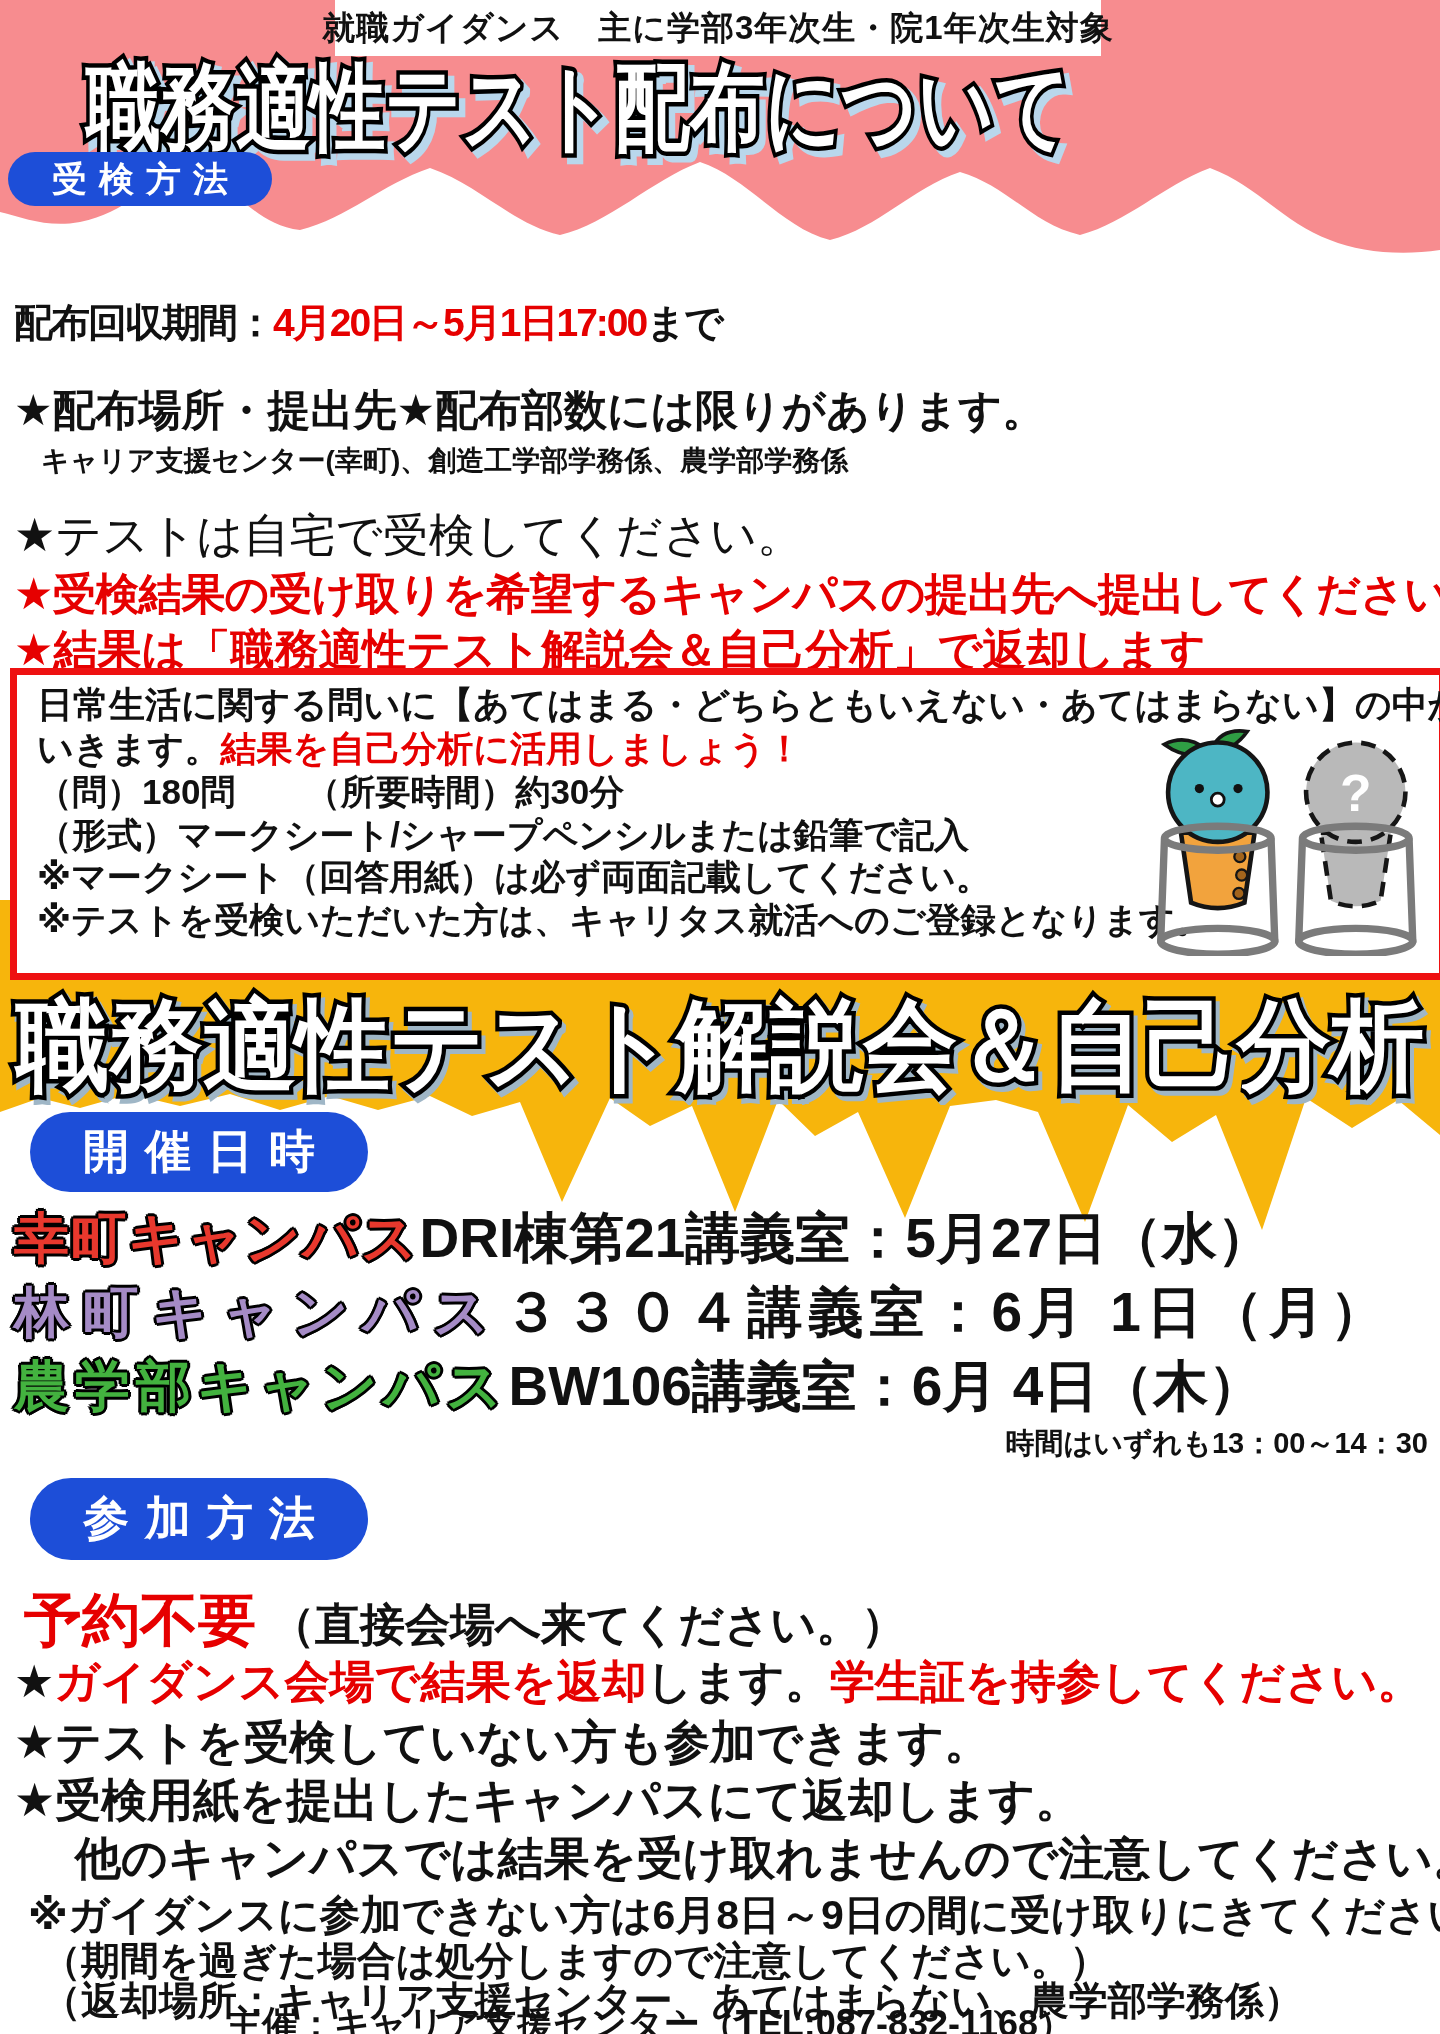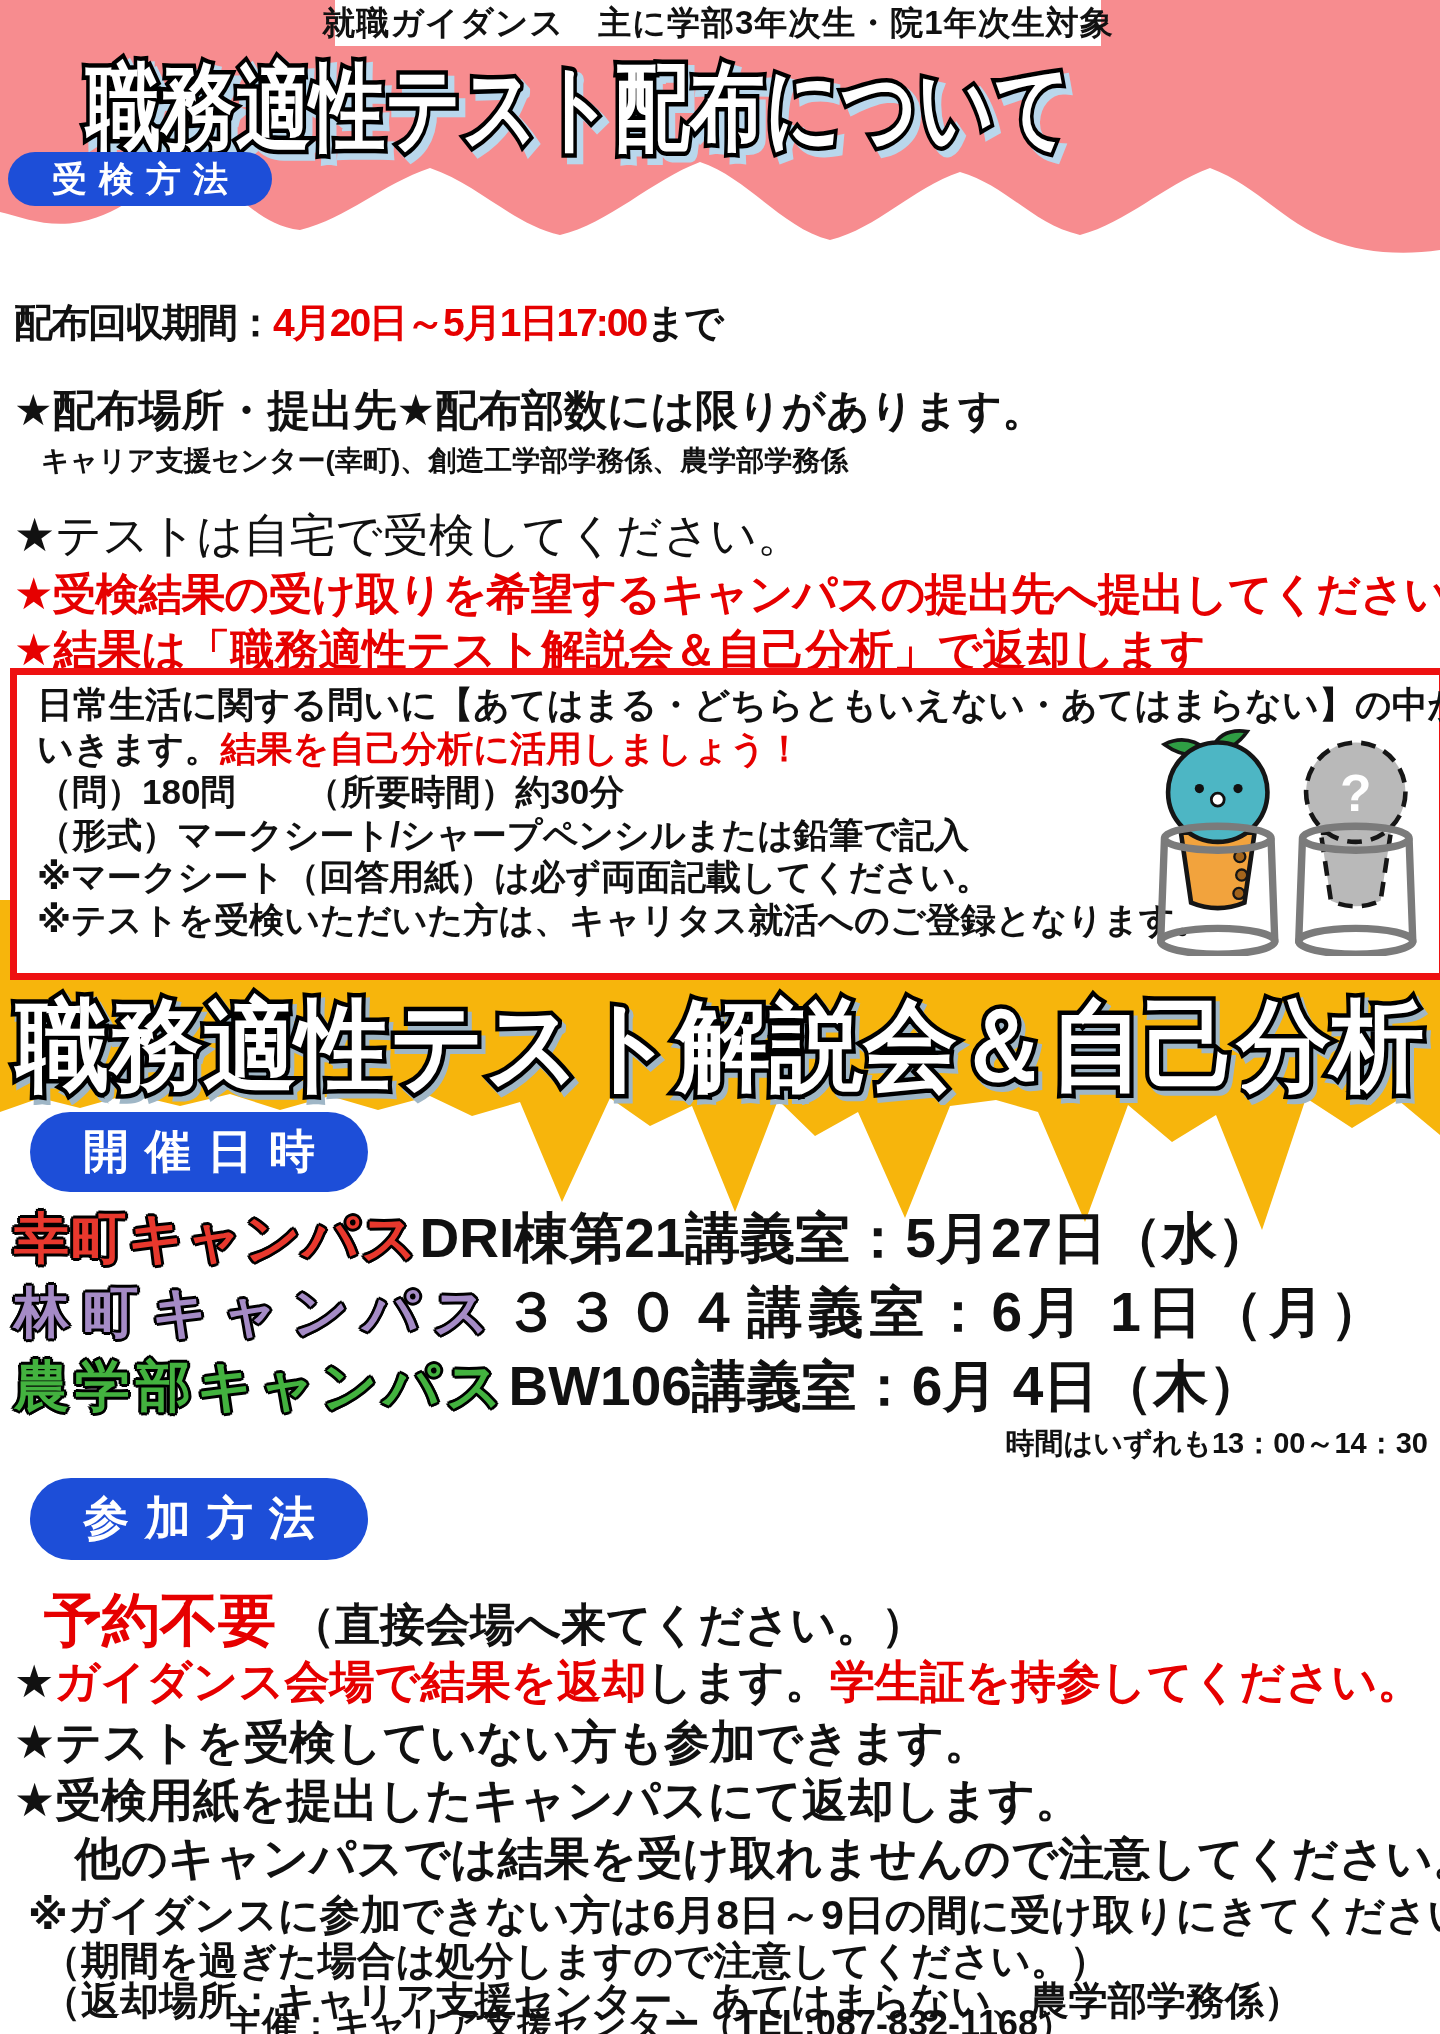--- a/index.html
+++ b/index.html
@@ -7,21 +7,21 @@
     position:relative; width:1440px; height:2034px; margin:0 auto;
     background:#ffffff; overflow:hidden;
     font-family:"Liberation Sans","DejaVu Sans",sans-serif;
     color:#111;
   }
   .abs { position:absolute; }
 
   
   .top-banner-svg { left:0; top:0; }
   .header-note {
-    left:335px; top:0; width:766px; height:46px;
+    left:335px; top:0; width:766px; height:56px;
     background:#ffffff; display:flex; align-items:center; justify-content:center;
     font-size:33px; font-weight:bold; letter-spacing:1px; white-space:nowrap;
   }
 
   
   .badge {
     background:#1d4ed8; color:#ffffff; font-weight:bold;
     display:flex; align-items:center; justify-content:center; white-space:nowrap;
   }
   .badge-1 { left:8px;  top:152px; width:252px; height:54px; border-radius:28px; font-size:35px; letter-spacing:12px; padding-left:12px; }
@@ -62,21 +62,21 @@
     text-shadow: 3px 0 0 #000,-3px 0 0 #000,0 3px 0 #000,0 -3px 0 #000,
                  2px 2px 0 #000,-2px 2px 0 #000,2px -2px 0 #000,-2px -2px 0 #000;
   }
   .cn-red    { color:#e8382d; letter-spacing:2px; }
   .cn-purple { color:#a58bc6; letter-spacing:14px; }
   .cn-green  { color:#43b23f; letter-spacing:6px;margin-top:35px; }
   .cd2 { letter-spacing:6px; }
 
   .time-note { left:0; top:1424px; width:1428px; text-align:right; font-size:29px; font-weight:900; }
 
-  .reserve-line { left:44px; top:1582px; white-space:nowrap; }
+  .reserve-line { left:24px; top:1582px; white-space:nowrap; }
   .reserve-red  { color:#e60000; font-size:58px; font-weight:900; }
   .reserve-note { font-size:45px; font-weight:900; margin-left:14px; }
 
   .pstar  { font-size:45px; font-weight:900; white-space:nowrap; }
   .ps1 { left:14px; top:1652px; }
   .ps2 { left:14px; top:1712px; font-size:46px; }
   .ps3 { left:14px; top:1770px; font-size:46px; }
   .ps3c{ left:75px; top:1828px; font-size:46px; }
   .red-t { color:#e60000; }
 

